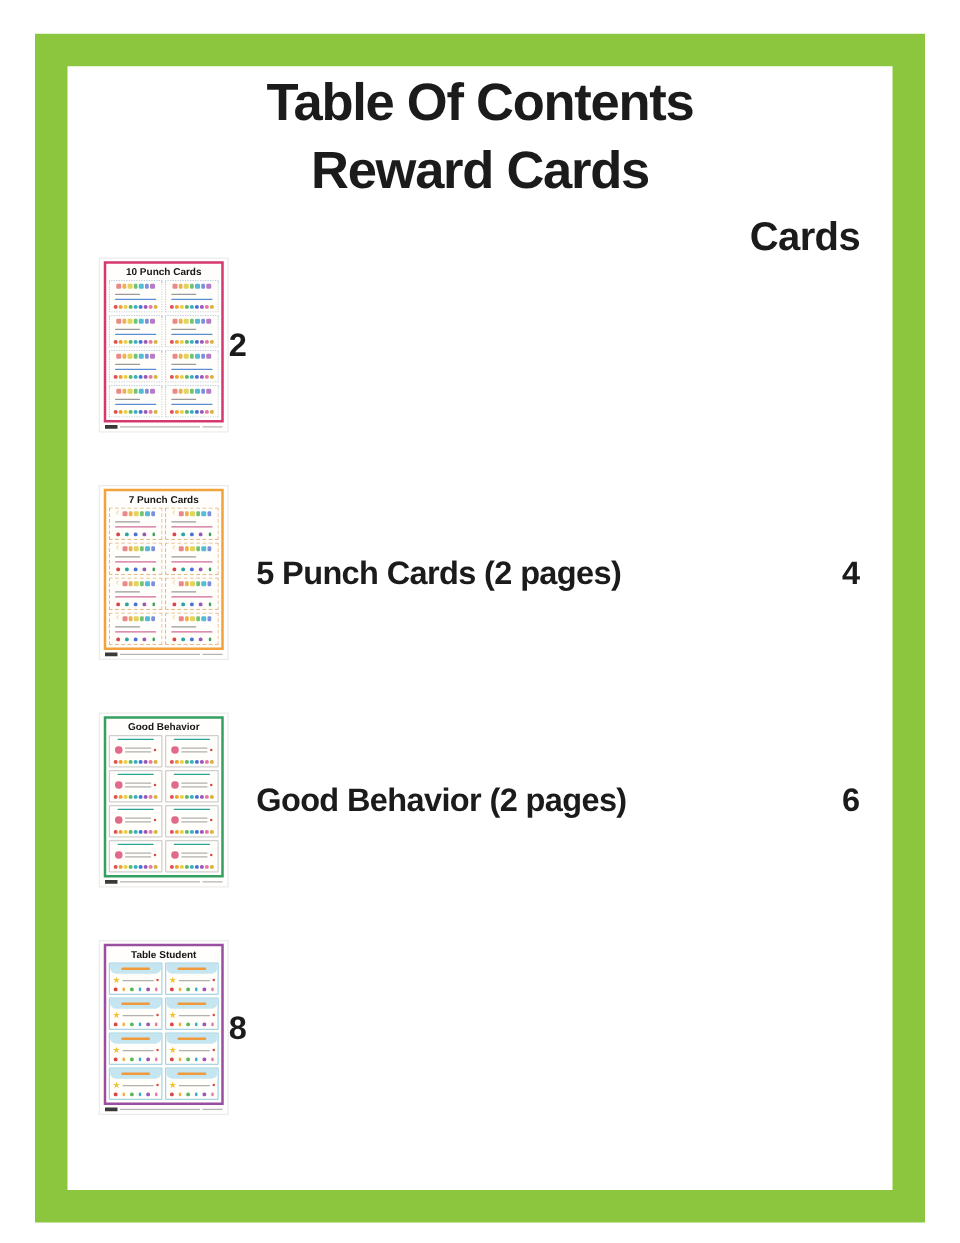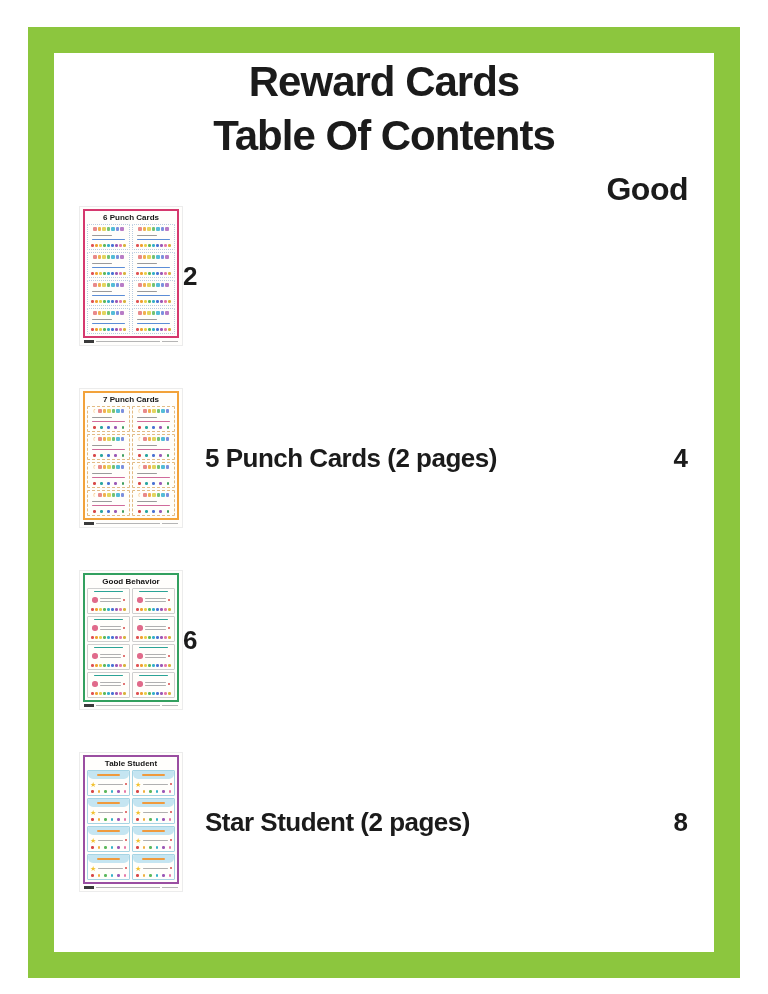--- a/index.html
+++ b/index.html
@@ -74,31 +74,31 @@
   .star-head .hline{width:55%;height:2px;background:#ef9a3d;}
   .star-glyph{color:#f2c230;font-size:7px;line-height:7px;flex:none;}
 </style>
 </head>
 <body>
 
 <div class="page" style="color: rgb(27, 27, 27);">
   <div class="frame" style="border-color: rgb(140, 198, 62);">
 
     <div class="titles">
+      <div class="tline">Table Of Contents</div>
       <div class="tline">Reward Cards</div>
-      <div class="tline">Table Of Contents</div>
     </div>
 
-    <div class="page-col">Good</div>
+    <div class="page-col">Cards</div>
 
     <div class="rows">
   <div class="toc-row">
     <div class="thumb" style="--thumb-border: #d5386e;">
       <div class="thumb-inner">
-        <div class="thumb-title">6 Punch Cards</div>
+        <div class="thumb-title">10 Punch Cards</div>
         <div class="thumb-grid">
                 <div class="mini-card punch10">
                   <span class="seg-row">
                     <i class="seg" style="background: rgb(232, 138, 138);"></i>
                     <i class="seg" style="background: rgb(240, 176, 80);"></i>
                     <i class="seg" style="background: rgb(226, 212, 94);"></i>
                     <i class="seg" style="background: rgb(116, 194, 116);"></i>
                     <i class="seg" style="background: rgb(85, 188, 216);"></i>
                     <i class="seg" style="background: rgb(124, 144, 222);"></i>
                     <i class="seg" style="background: rgb(184, 124, 198);"></i>
@@ -655,20 +655,21 @@
                   </span>
                 </div>
               </div>
       </div>
       <div class="thumb-footer">
         <i class="f-block"></i>
         <i class="f-line"></i>
         <i class="f-line short"></i>
       </div>
     </div>
+    <div class="entry-label">Good Behavior (2 pages)</div>
     <div class="entry-page">6</div>
   </div>
 
   <div class="toc-row">
     <div class="thumb" style="--thumb-border: #9a4ea1;">
       <div class="thumb-inner">
         <div class="thumb-title">Table Student</div>
         <div class="thumb-grid">
                 <div class="mini-card star">
                   <span class="star-head">
@@ -831,19 +832,18 @@
                   </span>
                 </div>
               </div>
       </div>
       <div class="thumb-footer">
         <i class="f-block"></i>
         <i class="f-line"></i>
         <i class="f-line short"></i>
       </div>
     </div>
-    <div class="entry-label">Star Student (2 pages)</div>
     <div class="entry-page">8</div>
   </div>
 </div>
 
   </div>
 </div>
 
 </body></html>

